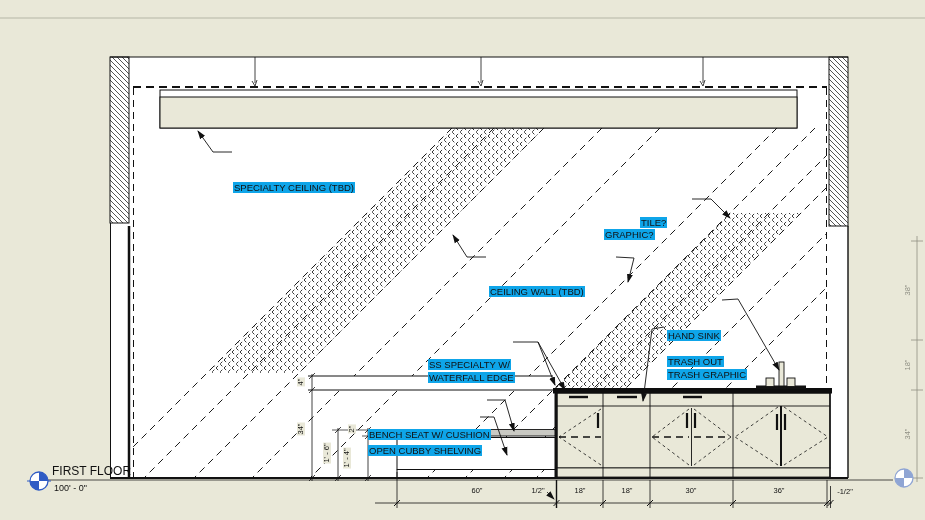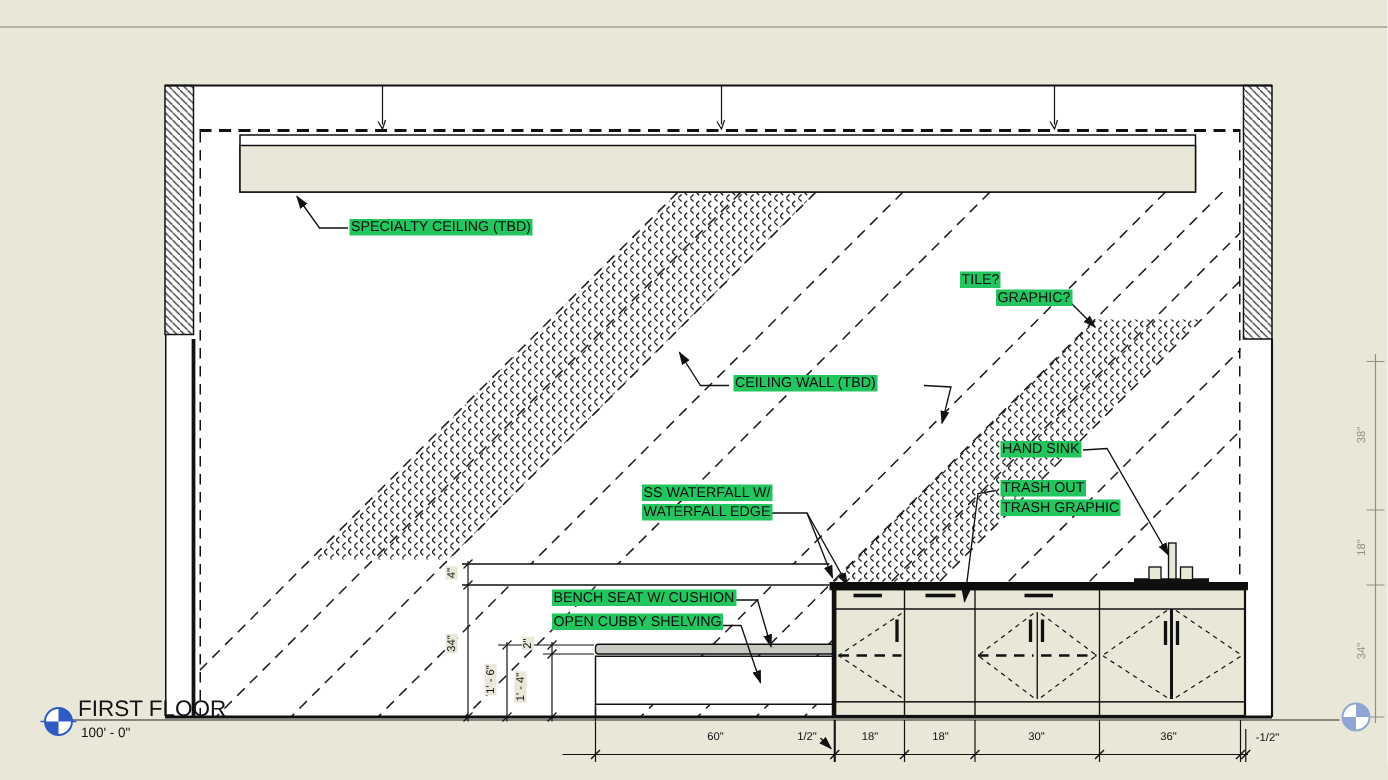--- a/index.html
+++ b/index.html
@@ -6,30 +6,30 @@
   .stage{
     position:relative;width:925px;height:520px;overflow:hidden;
     background:#e9e8d8;
     font-family:"Liberation Sans", sans-serif;
     color:#1a1a1a;
   }
   .stage svg{position:absolute;left:0;top:0;}
   .lbl{
     position:absolute;
     font-size:9.5px;line-height:11px;letter-spacing:0px;
-    white-space:nowrap;color:#111;background:#22c55e;padding:0 1px;
+    white-space:nowrap;color:#111;background:#0ea5e9;padding:0 1px;margin-top:36px;
   }
   .dim{
     position:absolute;font-size:7.5px;line-height:8px;white-space:nowrap;
     background:#e9e8d8;color:#111;padding:0 1px;
     transform:translate(-50%,-50%);
   }
   .dim.rot{transform:translate(-50%,-50%) rotate(-90deg);}
   .dim.gray{color:#8f8f84;background:#e9e8d8;}
-  .lvl-name{position:absolute;font-size:15px;color:#111;white-space:nowrap;}
+  .lvl-name{position:absolute;font-size:12px;color:#111;white-space:nowrap;}
   .lvl-elev{position:absolute;font-size:9px;color:#111;white-space:nowrap;}
 </style>
 </head>
 <body>
 
 <div class="stage">
 
   <svg width="925" height="520" viewBox="0 0 925 520">
     <defs>
       <pattern id="wallHatch" width="5" height="5" patternUnits="userSpaceOnUse">
@@ -233,26 +233,26 @@
     </g>
     <g>
       <circle cx="904" cy="478" r="9" fill="#ffffff" stroke="#8fa5d4" stroke-width="1.3"></circle>
       <path d="M904,469 A9,9 0 0 1 913,478 L904,478 Z" fill="#8fa5d4"></path>
       <path d="M904,487 A9,9 0 0 1 895,478 L904,478 Z" fill="#8fa5d4"></path>
     </g>
   </svg>
 
   <span class="lbl" style="left:233px;top:146px;">SPECIALTY CEILING (TBD)</span>
   <span class="lbl" style="left:640px;top:181px;">TILE?</span>
-  <span class="lbl" style="left:664px;top:193px;text-align:center;">GRAPHIC?</span>
+  <span class="lbl" style="left:604px;top:193px;text-align:center;">GRAPHIC?</span>
   <span class="lbl" style="left:489px;top:250px;">CEILING WALL (TBD)</span>
   <span class="lbl" style="left:667px;top:294px;">HAND SINK</span>
   <span class="lbl" style="left:667px;top:320px;">TRASH OUT</span>
   <span class="lbl" style="left:667px;top:333px;">TRASH GRAPHIC</span>
-  <span class="lbl" style="left:428px;top:323px;">SS WATERFALL W/</span>
+  <span class="lbl" style="left:428px;top:323px;">SS SPECIALTY W/</span>
   <span class="lbl" style="left:428px;top:336px;">WATERFALL EDGE</span>
   <span class="lbl" style="left:368px;top:393px;">BENCH SEAT W/ CUSHION</span>
   <span class="lbl" style="left:368px;top:409px;">OPEN CUBBY SHELVING</span>
 
   <span class="lvl-name" style="left:52px;top:464px;">FIRST FLOOR</span>
   <span class="lvl-elev" style="left:54px;top:483px;">100' - 0"</span>
 
   <span class="dim" style="left:477px;top:491px;">60"</span>
   <span class="dim" style="left:538px;top:491px;">1/2"</span>
   <span class="dim" style="left:580px;top:491px;">18"</span>

